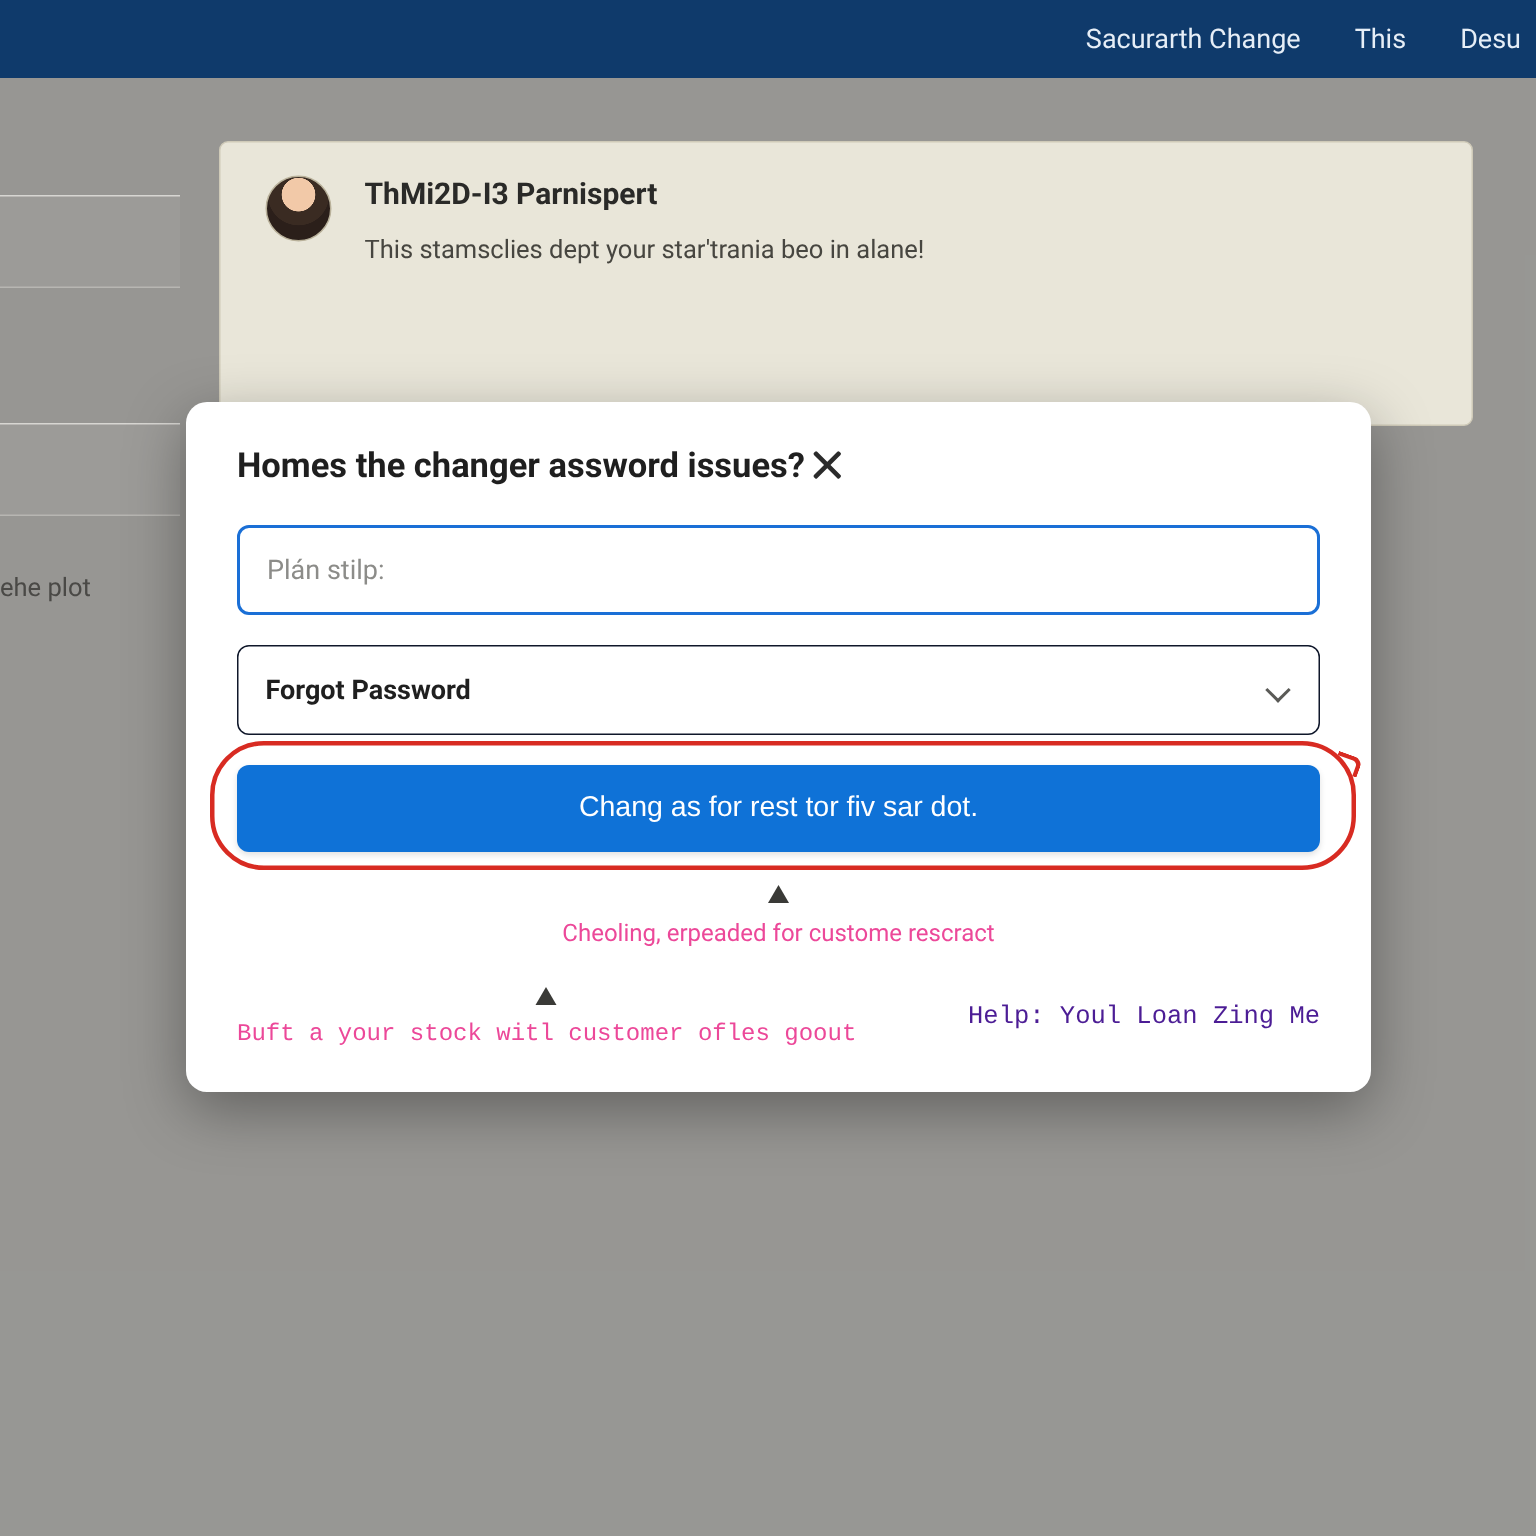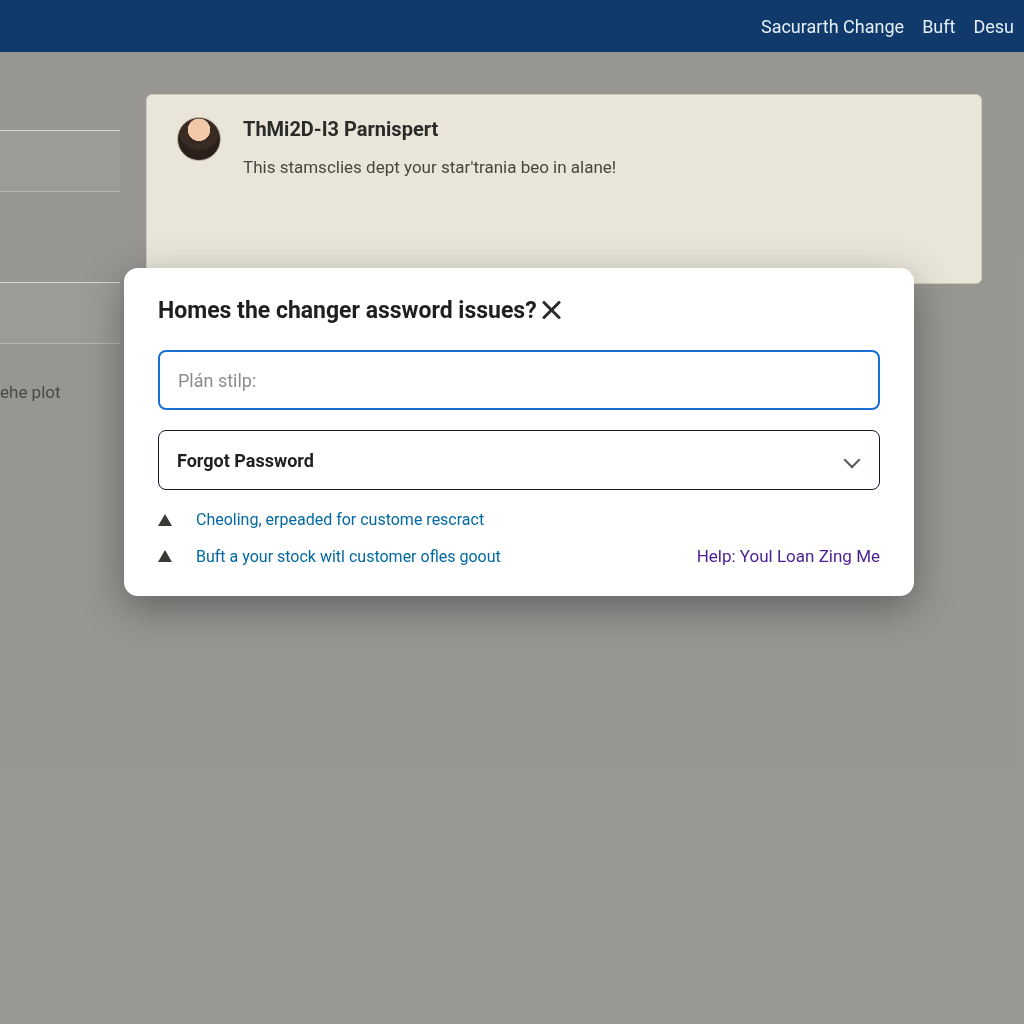--- a/index.html
+++ b/index.html
@@ -4,21 +4,21 @@
 <style>
   * { box-sizing: border-box; margin: 0; padding: 0; }
   html, body { width: 1024px; height: 1024px; overflow: hidden; font-family: -apple-system, BlinkMacSystemFont, "Segoe UI", Roboto, Arial, sans-serif; }
   body { background: #c9c8c4; position: relative; }
 
   
   .topbar {
     position: absolute; top: 0; left: 0; right: 0; height: 52px;
     background: #0f3a6b;
     display: flex; justify-content: flex-end; align-items: center;
-    padding-right: 10px; gap: 18px;
+    padding-right: 10px; gap: 36px;
     color: #e6eef7; font-size: 18px;
   }
   .topbar .nav-item { cursor: pointer; }
 
   
   .dim {
     position: absolute; top: 52px; left: 0; right: 0; bottom: 0;
     background: rgba(110,110,108,0.55);
   }
 
@@ -102,35 +102,35 @@
     border: 3px solid #d82b22; border-radius: 36px;
     pointer-events: none;
   }
   .highlight::after {
     content:""; position:absolute; right:-6px; top:6px; width:14px; height:10px;
     border-top:3px solid #d82b22; border-right:3px solid #d82b22;
     transform: rotate(20deg); border-radius: 0 6px 0 0;
   }
 
   .note-row {
-    display: flex; align-items: center; gap: 24px; font-size: 16px; color: #0369a1; margin-top: 10px;
+    display: flex; align-items: center; gap: 10px; font-size: 16px; color: #ec4899; margin-top: 10px; flex-direction: column;
   }
   .note-row .tri {
     width: 0; height: 0; border-left: 7px solid transparent; border-right: 7px solid transparent;
     border-bottom: 12px solid #3a3a37;
   }
-  .help-row { display:flex; justify-content: space-between; align-items:center; margin-top:17px;}
+  .help-row { display:flex; justify-content: space-between; align-items:center; margin-top:27px;font-family:Liberation Mono, monospace;}
   .help-link { color: #4c1d95; font-size: 17px; cursor: pointer; }
 </style>
 </head>
 <body>
 
 <div class="topbar">
   <span class="nav-item">Sacurarth Change</span>
-  <span class="nav-item">Buft</span>
+  <span class="nav-item">This</span>
   <span class="nav-item">Desu</span>
 </div>
 
 <div class="dim"></div>
 
 <div class="side-strip">
   <div class="side-row"></div>
   <div class="side-row" style="margin-top:90px"></div>
 </div>
 <div class="side-label">ehe plot</div>
@@ -151,20 +151,26 @@
 
   <div class="field input-field">
     <span>Plán stilp:</span>
   </div>
 
   <div class="field select-field">
     <span>Forgot Password</span>
     <span class="chevron"></span>
   </div>
 
+  <div class="primary-btn-wrap">
+    <button class="primary-btn">
+      <span>Chang as for rest tor fiv sar dot.</span>
+    </button>
+    <div class="highlight"></div>
+  </div>
 
   <div class="note-row">
     <span class="tri"></span>
     <span>Cheoling, erpeaded for custome rescract</span>
   </div>
 
   <div class="help-row">
     <div class="note-row" style="margin-top:0">
       <span class="tri"></span>
       <span>Buft a your stock witl customer ofles goout</span>

